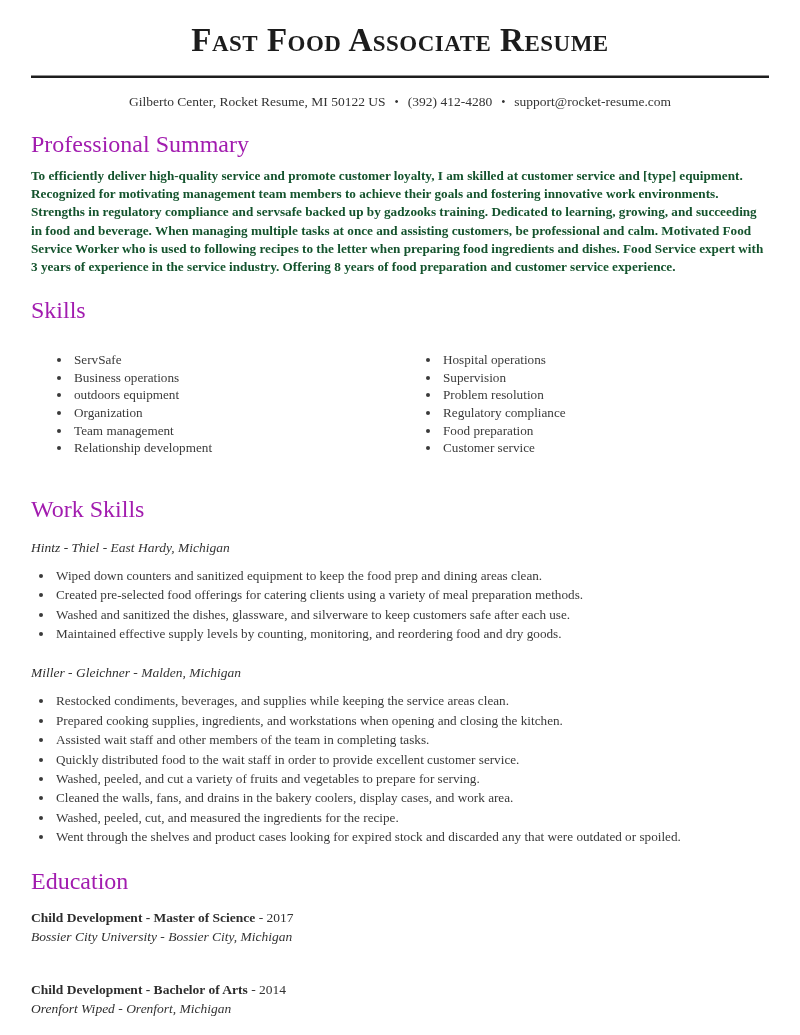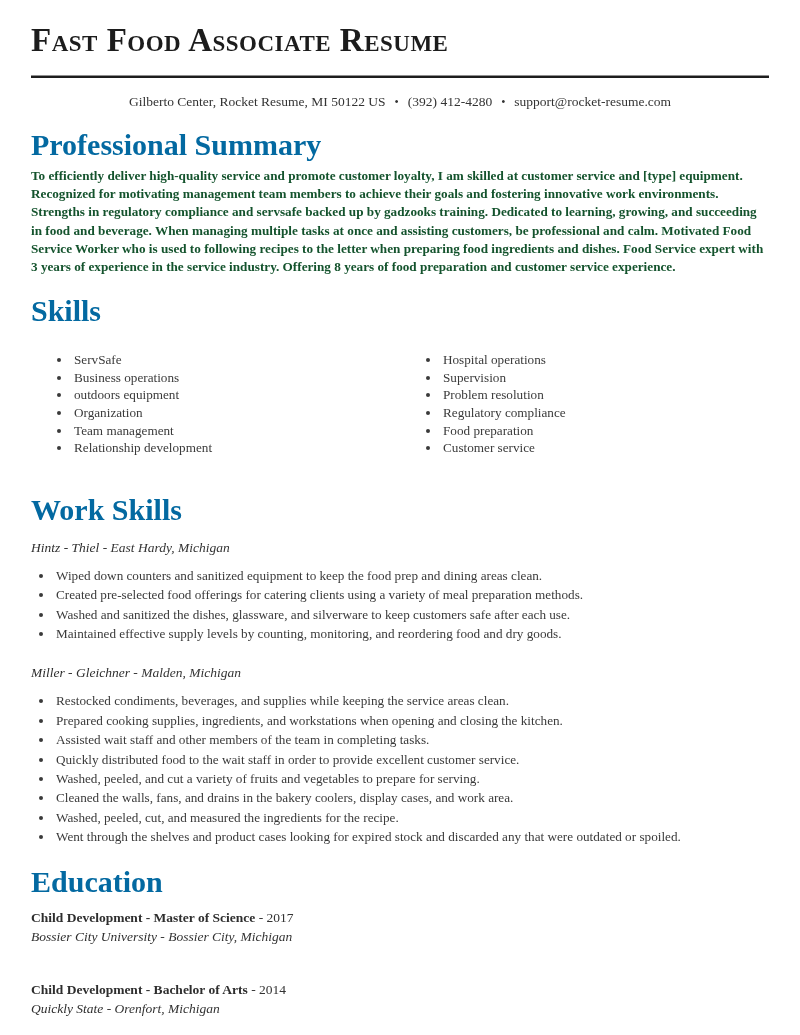--- a/index.html
+++ b/index.html
@@ -8,21 +8,21 @@
     width: 800px;
     height: 1035px;
     overflow: hidden;
     font-family: "Liberation Serif", "DejaVu Serif", serif;
     color: #3a3a3a;
   }
   .page { padding: 20px 31px 0 31px; }
 
   .doc-title {
     margin: 0;
-    text-align: left;
+    text-align: center;
     font-variant: small-caps;
     font-weight: bold;
     font-size: 33px;
     line-height: 40px;
     letter-spacing: 0.5px;
     color: #1c1c1c;
   }
 
   .double-rule {
     margin-top: 15px;
@@ -34,24 +34,24 @@
   .contact-line {
     margin-top: 16px;
     text-align: center;
     font-size: 13.5px;
     line-height: 16px;
     color: #333333;
   }
   .contact-sep { padding: 0 9px; font-size: 12px; color: #333333; }
 
   .section-heading {
-    font-weight: 700;
-    font-size: 30px;
+    font-weight: 400;
+    font-size: 24px;
     line-height: 27px;
-    color: #0369a1;
+    color: #a21caf;
     margin: 21px 0 9px 0;
   }
 
   .summary-text {
     margin: 3px 0 0 0;
     font-size: 13.2px;
     line-height: 18.2px;
     color: #14532d;
     font-weight: bold;
   }
@@ -155,16 +155,16 @@
 
   <h2 class="section-heading">Education</h2>
 
   <div class="edu-entry">
     <p class="edu-header"><span class="edu-degree">Child Development - Master of Science</span><span> - </span><span>2017</span></p>
     <p class="edu-school-line"><span class="edu-school">Bossier City University</span><span> - </span><span>Bossier City, Michigan</span></p>
   </div>
 
   <div class="edu-entry">
     <p class="edu-header"><span class="edu-degree">Child Development - Bachelor of Arts</span><span> - </span><span>2014</span></p>
-    <p class="edu-school-line"><span class="edu-school">Quickly State</span><span> - </span><span>Orenfort, Michigan</span></p>
+    <p class="edu-school-line"><span class="edu-school">Orenfort Wiped</span><span> - </span><span>Orenfort, Michigan</span></p>
   </div>
 
 </div>
 
 </body></html>

